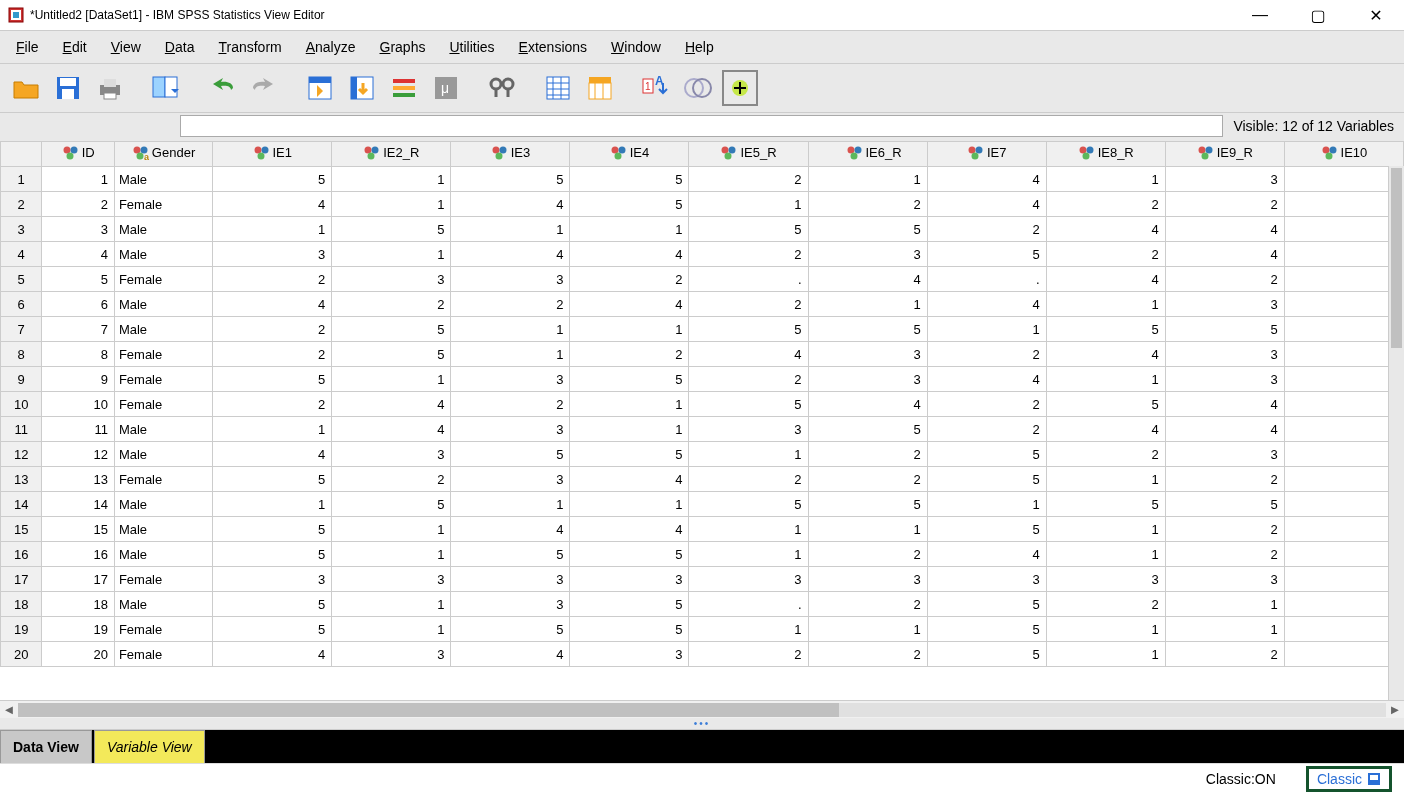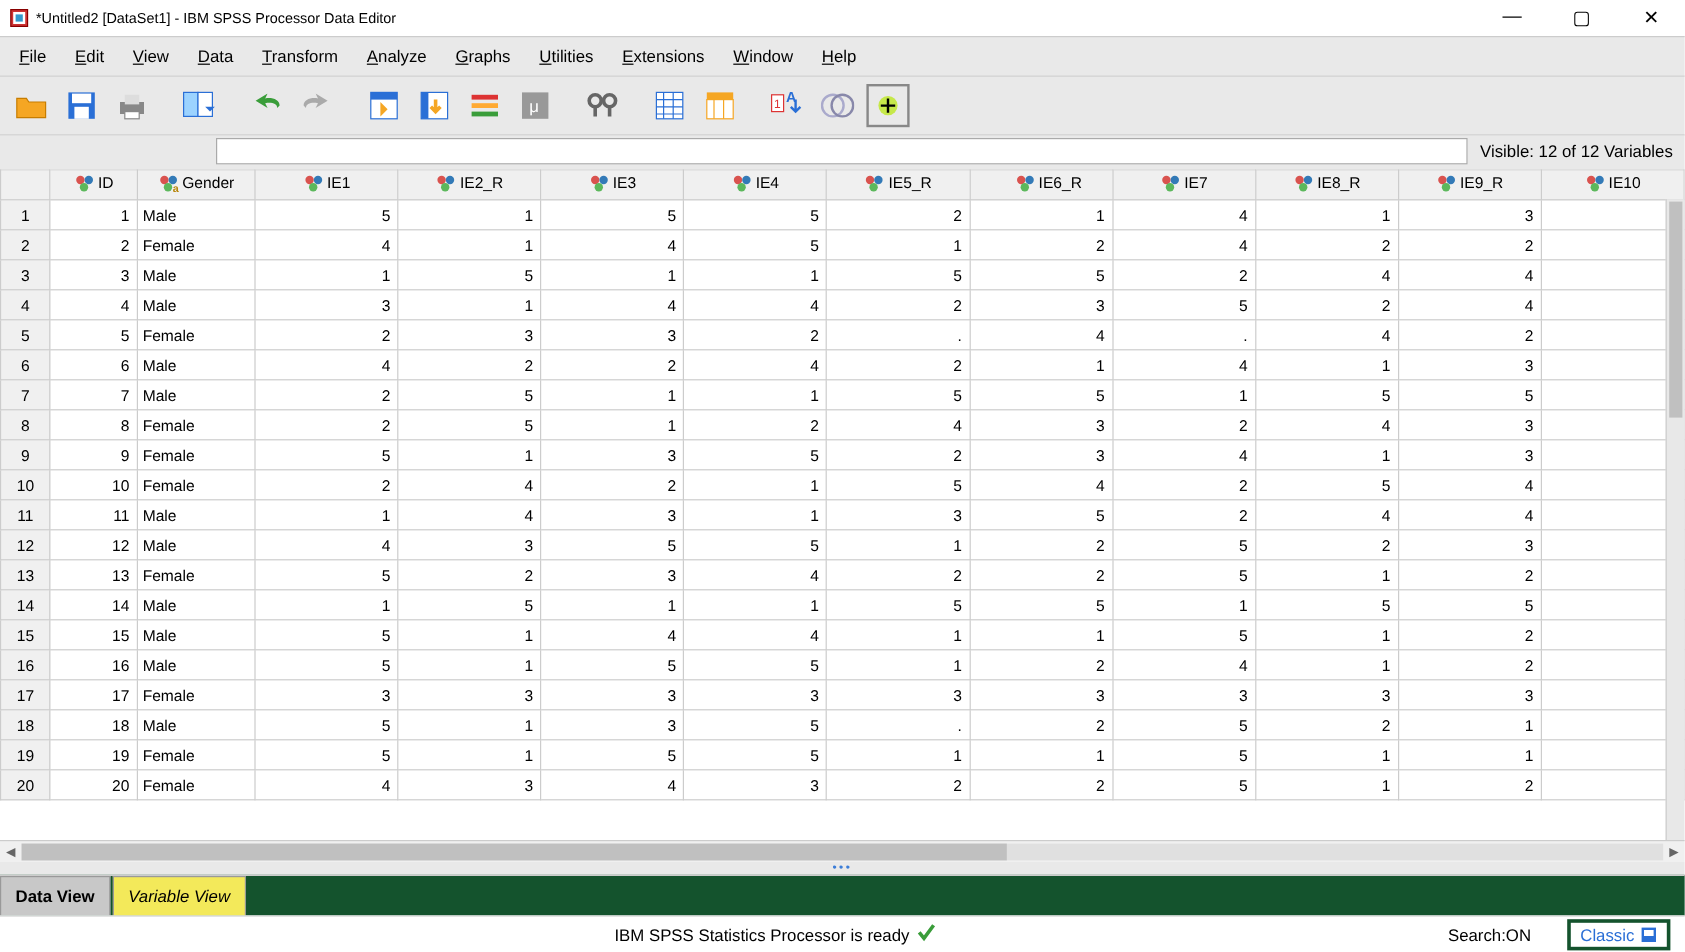--- a/index.html
+++ b/index.html
@@ -28,42 +28,42 @@
 .grid td.num { text-align: right; padding-right: 6px; }
 .grid td.txt { text-align: left; padding-left: 4px; margin-top: 47px; }
 .col-icon { display: inline-flex; align-items: center; gap: 2px; justify-content: center; }
 .nominal-icon { display: inline-block; }
 .nominal-icon svg { display: block; }
 .hscroll { height: 18px; background: #f0f0f0; border-top: 1px solid #ccc; display: flex; align-items: center; }
 .hscroll .arrow { width: 18px; text-align: center; color: #666; cursor: pointer; }
 .hscroll .track { flex: 1; height: 14px; background: #e0e0e0; position: relative; }
 .hscroll .thumb { position: absolute; left: 0; top: 0; height: 100%; width: 60%; background: #c0c0c0; }
 .dots { text-align: center; color: #3b7dd8; font-size: 10px; letter-spacing: 2px; background: #e9e9e9; }
-.tabs { display: flex; background: #14532d; border-top: 1px solid #ccc; height: 34px; align-items: stretch; }
+.tabs { display: flex; background: #000000; border-top: 1px solid #ccc; height: 34px; align-items: stretch; }
 .tabs .tab { padding: 6px 12px; border: 1px solid #999; border-bottom: none; margin-right: 2px; cursor: pointer; font-size: 14px; display: flex; align-items: center; }
 .tabs .tab.active { background: #c8c8c8; font-weight: bold; }
 .tabs .tab.variable { background: #f3e95a; font-style: italic; }
 .statusbar { display: flex; align-items: center; justify-content: flex-end; gap: 30px; padding: 4px 12px; height: 30px; background: #fff; border-top: 1px solid #ddd; font-size: 14px; }
 .statusbar .proc { display: flex; align-items: center; gap: 6px; margin-right: auto; margin-left: 500px;}
 .statusbar .classic { border: 3px solid #14532d; color: #2a6fd6; padding: 2px 8px; display: flex; align-items: center; gap: 5px; cursor: pointer; }
 .vscroll-stub { position: absolute; right: 0; top: 25px; bottom: 0; width: 16px; background: #e8e8e8; border-left: 1px solid #ccc; }
 .vscroll-stub .vthumb { position: absolute; left: 2px; right: 2px; top: 2px; height: 180px; background: #c0c0c0; }
 </style>
 </head>
 <body>
 
 <div class="titlebar">
   <span class="app-icon">
     <svg width="16" height="16">
         <rect x="1" y="1" width="14" height="14" fill="#c33" stroke="#800"></rect>
         <rect x="3" y="3" width="10" height="10" fill="#fff"></rect>
         <rect x="5" y="5" width="6" height="6" fill="#39c"></rect>
       </svg>
   </span>
-  <span class="title">*Untitled2 [DataSet1] - IBM SPSS Processor Data Editor</span>
+  <span class="title">*Untitled2 [DataSet1] - IBM SPSS Statistics View Editor</span>
   <div class="win-controls">
     <span>—</span>
     <span>▢</span>
     <span>✕</span>
   </div>
 </div>
 
 <div class="menubar" id="menubar">
     <div class="menu-item"><u>F</u>ile</div>
     <div class="menu-item"><u>E</u>dit</div>
@@ -609,27 +609,21 @@
   <div class="arrow">►</div>
 </div>
 <div class="dots">•••</div>
 
 <div class="tabs">
   <div class="tab active">Data View</div>
   <div class="tab variable">Variable View</div>
 </div>
 
 <div class="statusbar">
-  <div class="proc">
-    <span>IBM SPSS Statistics Processor is ready</span>
-    <span><svg width="16" height="16">
-          <path d="M2 8l4 5 8-11" stroke="#3a9d3a" stroke-width="3" fill="none"></path>
-        </svg></span>
-  </div>
-  <span>Search:ON</span>
+  <span>Classic:ON</span>
   <div class="classic">
     <span>Classic</span>
     <svg width="14" height="14">
         <rect x="1" y="1" width="12" height="12" fill="#2a6fd6"></rect>
         <rect x="3" y="3" width="8" height="5" fill="#fff"></rect>
       </svg>
   </div>
 </div>
 
 </body></html>

